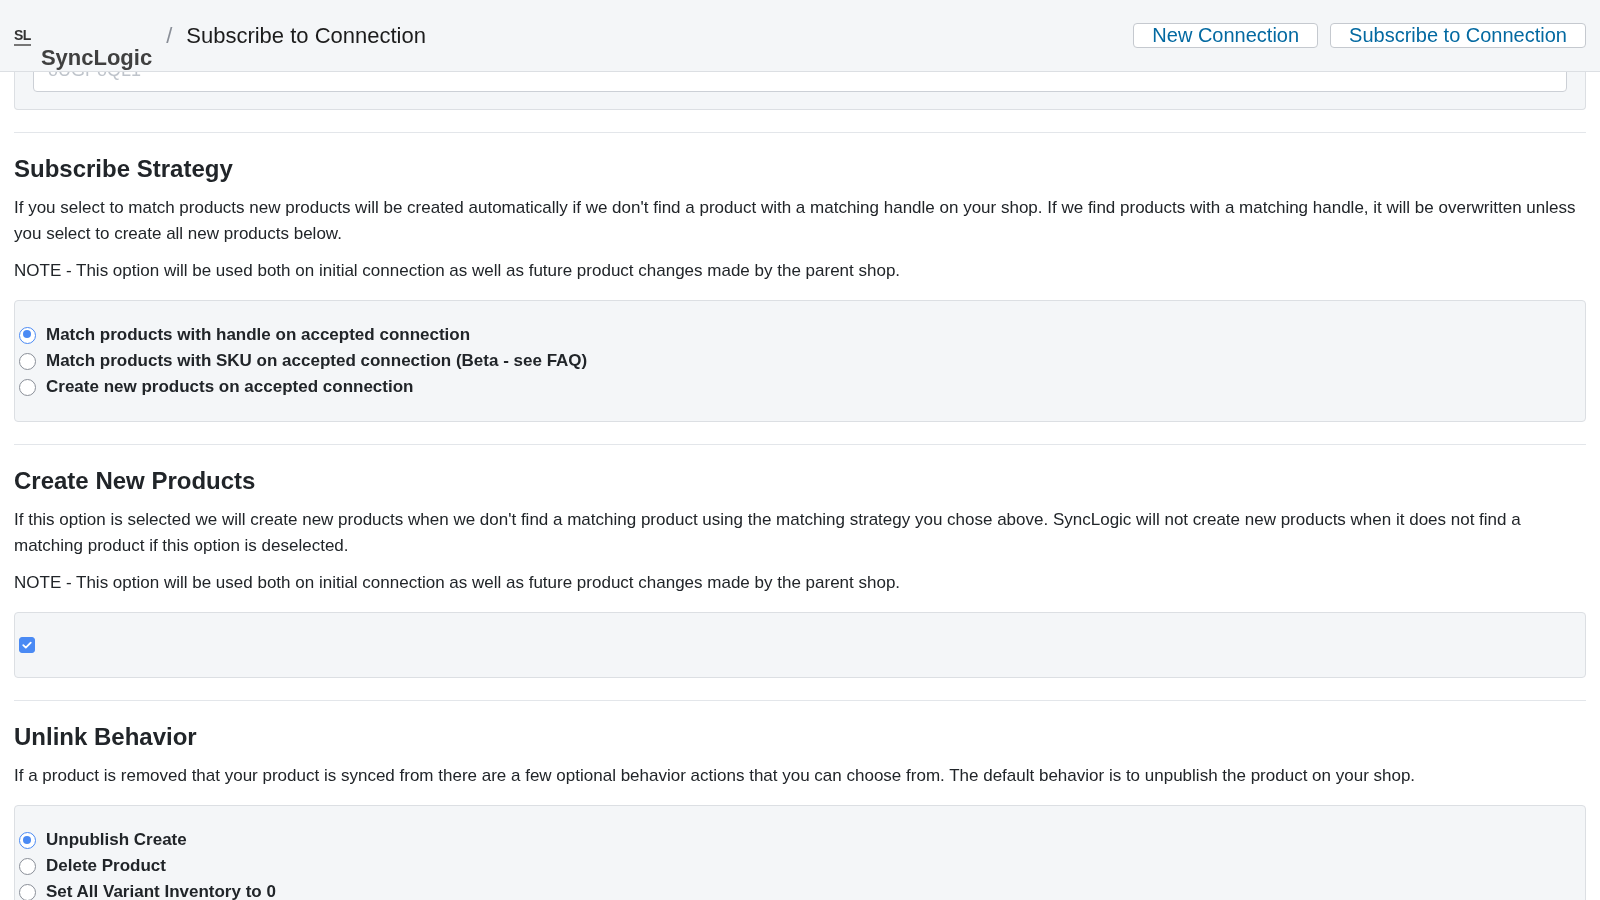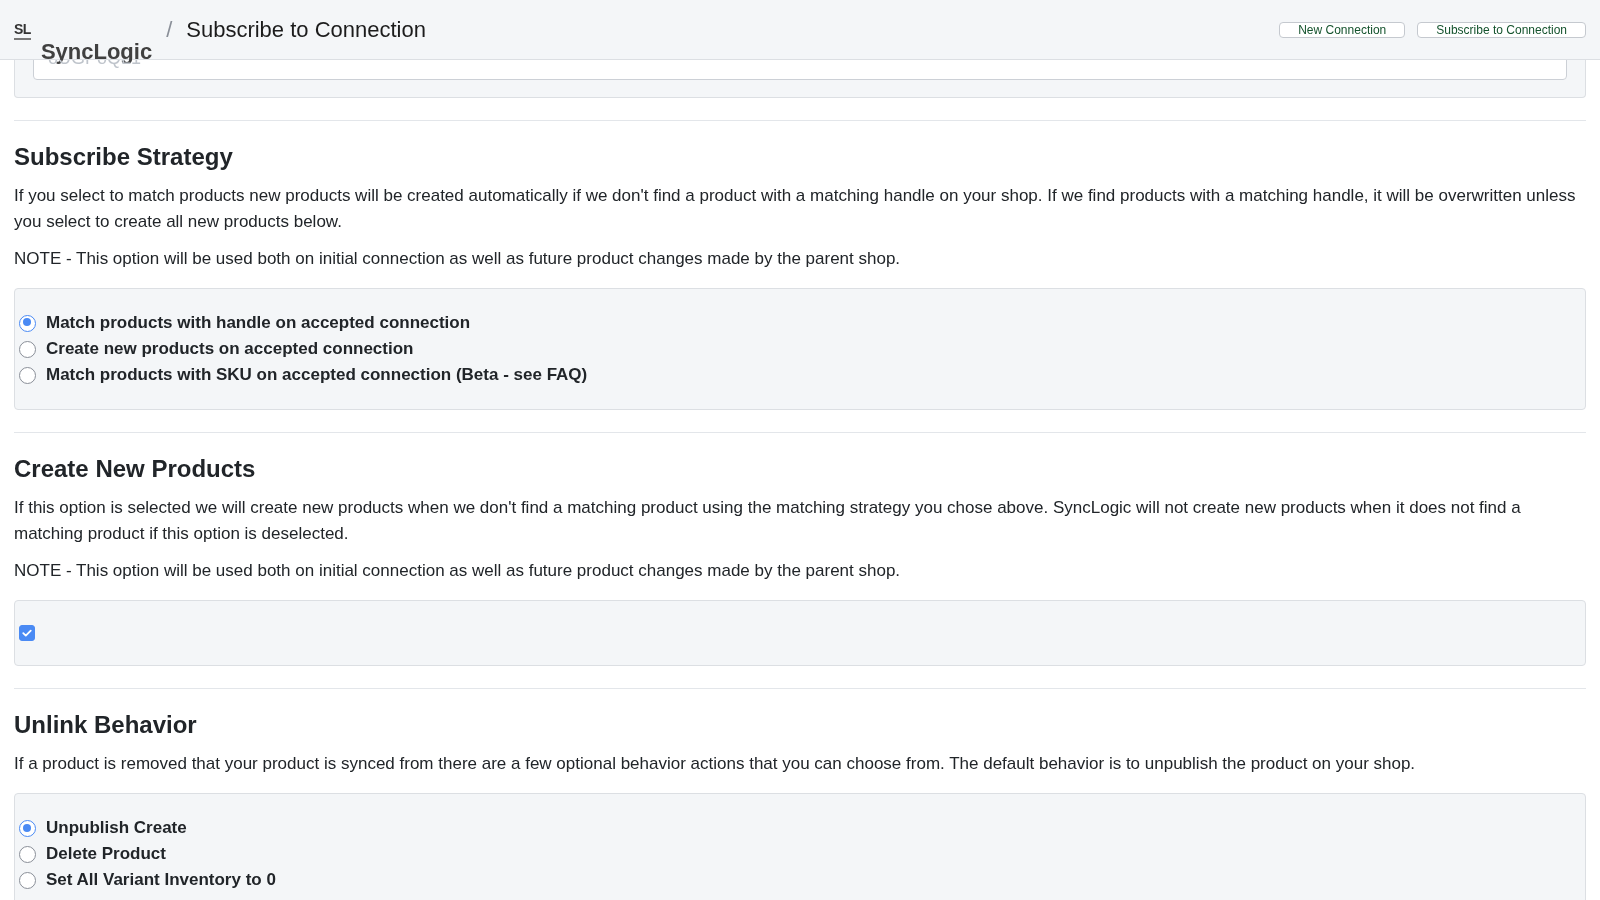--- a/index.html
+++ b/index.html
@@ -6,21 +6,21 @@
   body {
     font-family: -apple-system, BlinkMacSystemFont, "Segoe UI", Helvetica, Arial, sans-serif;
     font-size: 16px;
     color: #212529;
     background: #fff;
   }
   .topbar {
     display: flex;
     align-items: center;
     justify-content: space-between;
-    height: 60px;
+    height: 72px;
     padding: 0 14px;
     background: #f4f6f8;
     border-bottom: 1px solid #dcdfe3;
   }
   .brand-area { display: flex; align-items: center; gap: 10px; }
   .logo {
     font-size: 14px;
     font-weight: 700;
     letter-spacing: -0.5px;
     color: #333;
@@ -43,22 +43,22 @@
     font-size: 22px;
     color: #1c1c1c;
     font-weight: 400;
   }
   .top-buttons { display: flex; gap: 12px; }
   .btn {
     border: 1px solid #c5c9cf;
     background: #fff;
     border-radius: 4px;
     padding: 0 18px;
-    font-size: 12px;
-    color: #14532d;
+    font-size: 20px;
+    color: #0369a1;
     cursor: pointer;
   }
   .content { padding: 0 14px; }
   
   .crop-wrap {
     overflow: hidden;
     height: 38px;
     border: 1px solid #dcdfe3;
     border-top: none;
     border-radius: 0 0 4px 4px;
@@ -175,25 +175,25 @@
   </p>
   <p class="desc">NOTE - This option will be used both on initial connection as well as future product changes made by the parent shop.</p>
 
   <div class="option-card">
     <div class="option-row">
       <span class="radio checked"></span>
       <span class="opt-label">Match products with handle on accepted connection</span>
     </div>
     <div class="option-row">
       <span class="radio"></span>
+      <span class="opt-label">Match products with SKU on accepted connection (Beta - see FAQ)</span>
+    </div>
+    <div class="option-row">
+      <span class="radio"></span>
       <span class="opt-label">Create new products on accepted connection</span>
-    </div>
-    <div class="option-row">
-      <span class="radio"></span>
-      <span class="opt-label">Match products with SKU on accepted connection (Beta - see FAQ)</span>
     </div>
   </div>
 
   <hr class="sep">
 
   <h2 class="section-title">Create New Products</h2>
   <p class="desc">If this option is selected we will create new products when we don't find a matching product using the matching strategy you chose above. SyncLogic will not create new products when it does not find a matching product if this option is deselected.</p>
   <p class="desc">NOTE - This option will be used both on initial connection as well as future product changes made by the parent shop.</p>
 
   <div class="option-card">

